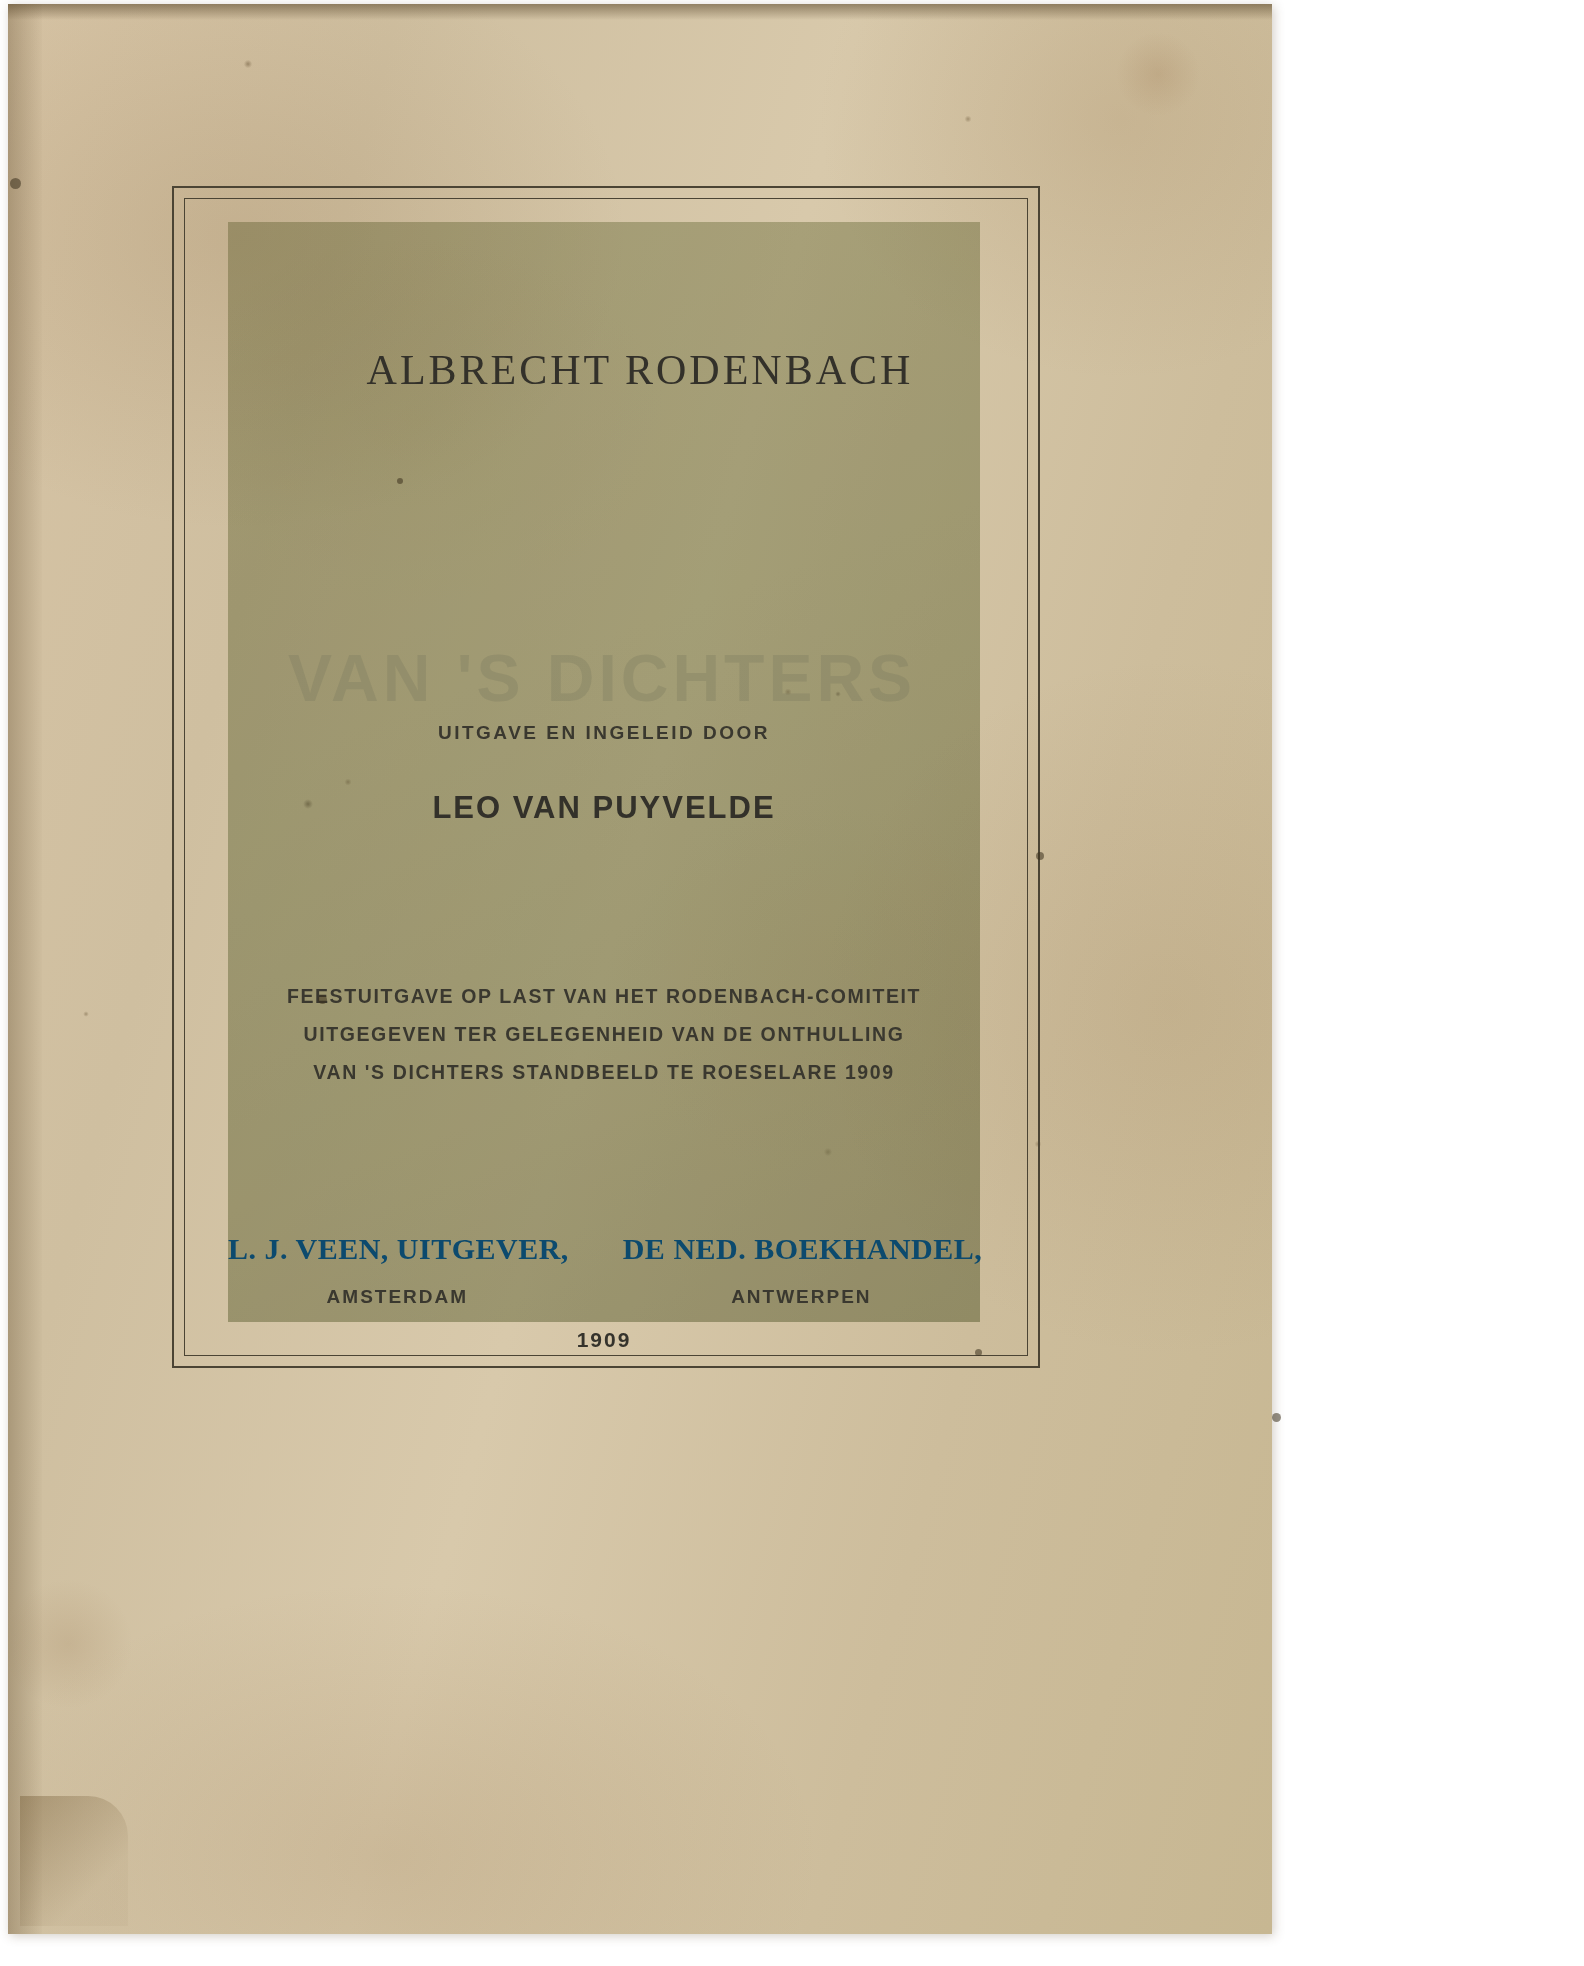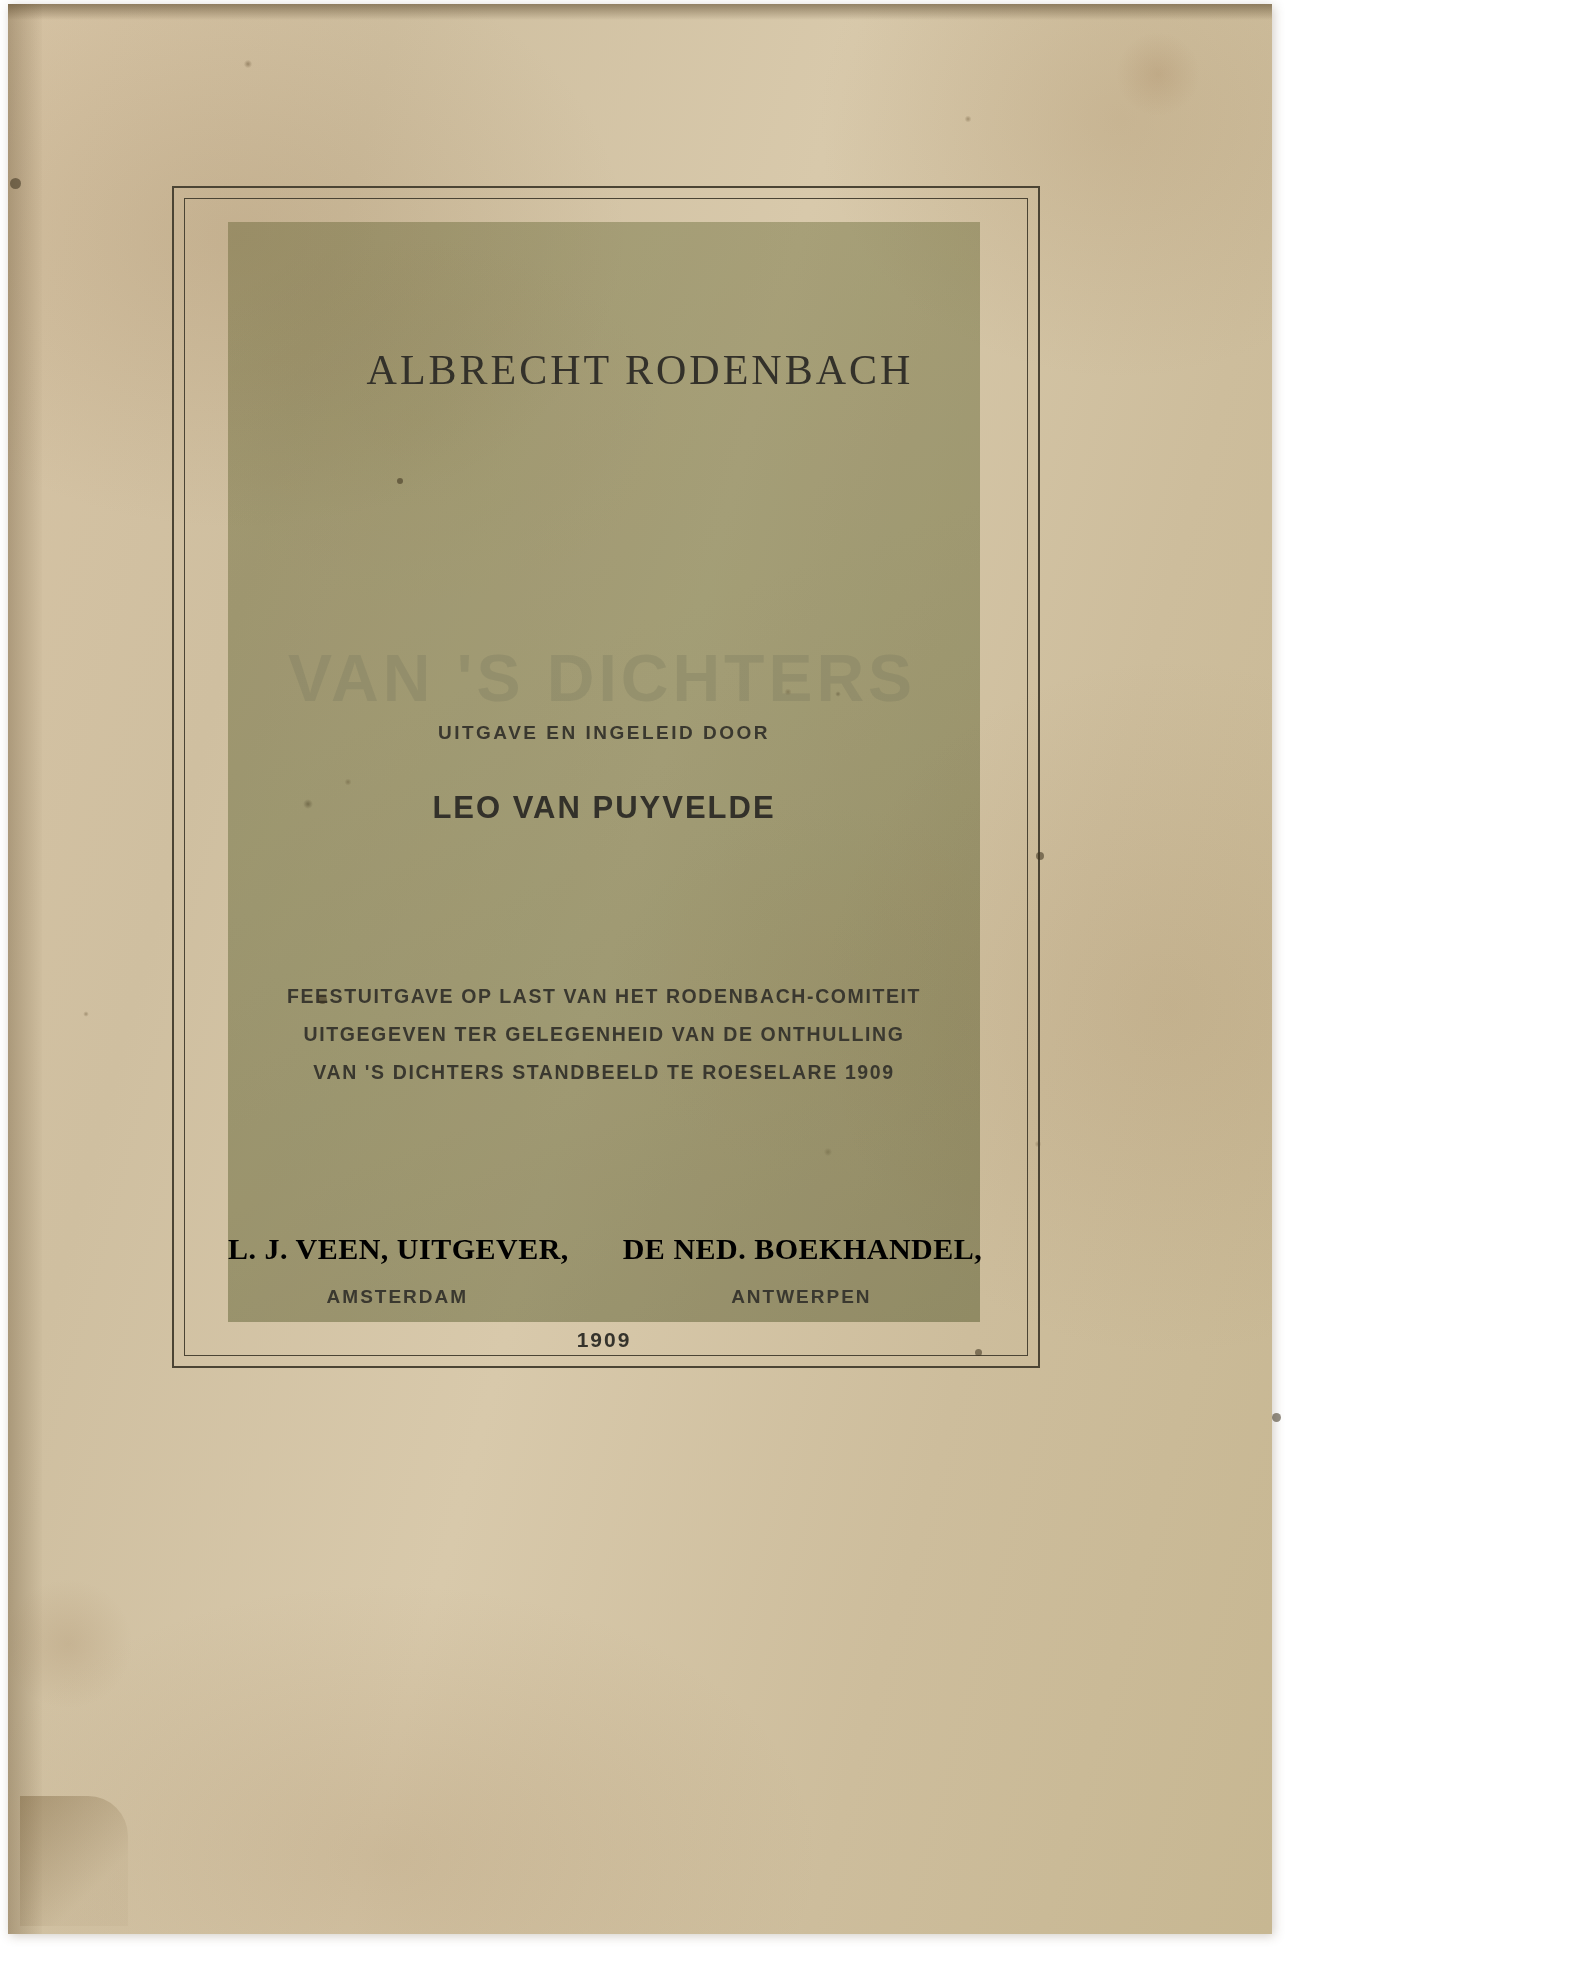--- a/index.html
+++ b/index.html
@@ -233,21 +233,21 @@
     align-items: flex-start;
   }
   .pub {
     min-width: 300px;
   }
   .pub-name {
     font-family: "Liberation Serif", serif;
     font-weight: bold;
     font-size: 30px;
     letter-spacing: 0.5px;
-    color: #000000;
+    color: #0c4a6e;
     white-space: nowrap;
   }
   .pub-city {
     margin-top: 20px;
     font-family: "Liberation Sans", sans-serif;
     font-weight: bold;
     font-size: 19px;
     letter-spacing: 2px;
     color: #3a382f;
   }

